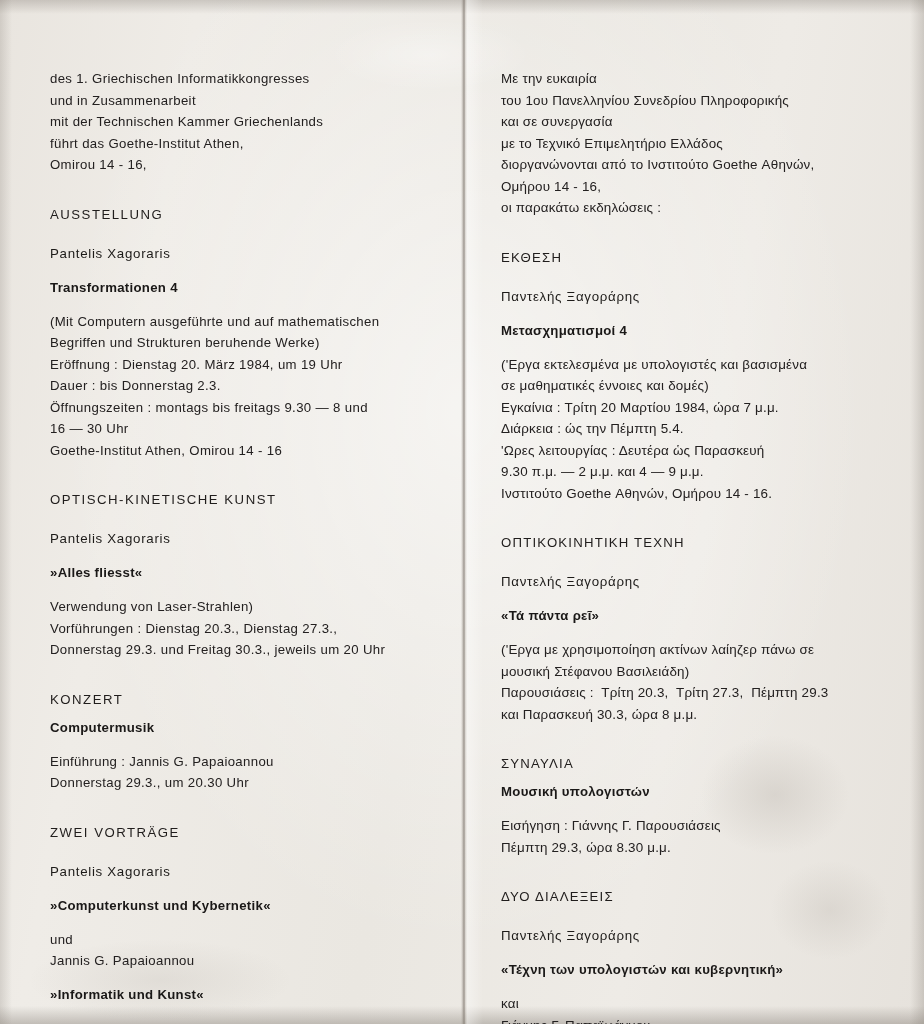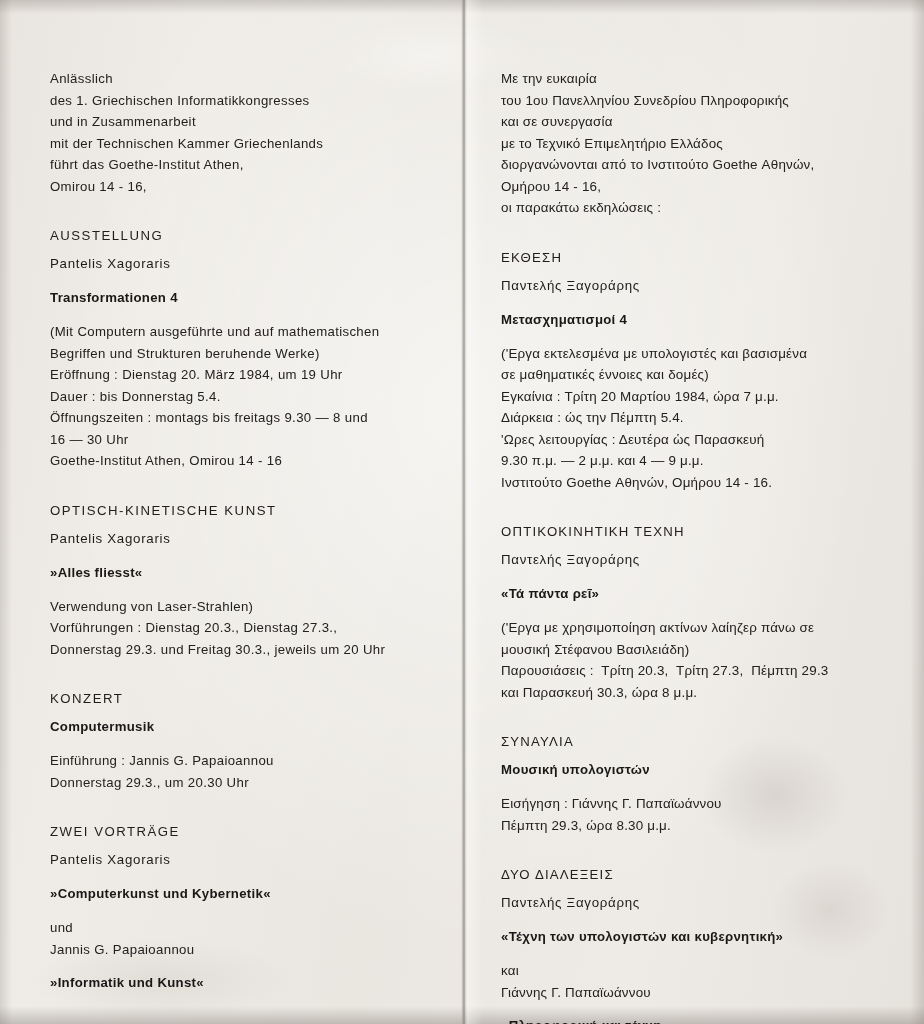--- a/index.html
+++ b/index.html
@@ -90,20 +90,21 @@
     font-size: 13.2px;
     line-height: 22px;
     letter-spacing: 0.3px;
     color: #1a1817;
   }
 
   .artist {
     font-size: 13.3px;
     line-height: 22px;
     letter-spacing: 0.7px;
+    margin-top: 11px;
   }
 
   .gap-after-head { height: 6px; }
 
   
   .blotch {
     position: absolute;
     border-radius: 50%;
     pointer-events: none;
   }
@@ -127,41 +128,40 @@
   <div class="blotch b4"></div>
   <div class="blotch b1"></div>
   <div class="blotch b2"></div>
   <div class="blotch b3"></div>
 
   <div class="columns">
 
     <div class="col col-left">
 
       <div class="block">
-        <div class="line">Anlässlich</div>
         <div class="line">des 1. Griechischen Informatikkongresses</div>
         <div class="line">und in Zusammenarbeit</div>
         <div class="line">mit der Technischen Kammer Griechenlands</div>
         <div class="line">führt das Goethe-Institut Athen,</div>
         <div class="line">Omirou 14 - 16,</div>
       </div>
 
       <div class="spacer-lg"></div>
 
       <div class="block">
         <div class="heading">AUSSTELLUNG</div>
         <div class="gap-after-head"></div>
         <div class="artist">Pantelis Xagoraris</div>
         <div class="spacer-sm"></div>
         <div class="bold">Transformationen 4</div>
         <div class="spacer-sm"></div>
         <div class="line">(Mit Computern ausgeführte und auf mathematischen</div>
         <div class="line">Begriffen und Strukturen beruhende Werke)</div>
         <div class="line">Eröffnung : Dienstag 20. März 1984, um 19 Uhr</div>
-        <div class="line">Dauer : bis Donnerstag 5.4.</div>
+        <div class="line">Dauer : bis Donnerstag 2.3.</div>
         <div class="line">Öffnungszeiten : montags bis freitags 9.30 — 8 und</div>
         <div class="line">16 — 30 Uhr</div>
         <div class="line">Goethe-Institut Athen, Omirou 14 - 16</div>
       </div>
 
       <div class="spacer-lg"></div>
 
       <div class="block">
         <div class="heading">OPTISCH-KINETISCHE KUNST</div>
         <div class="gap-after-head"></div>
@@ -247,21 +247,21 @@
         <div class="line">και Παρασκευή 30.3, ώρα 8 μ.μ.</div>
       </div>
 
       <div class="spacer-lg"></div>
 
       <div class="block">
         <div class="heading">ΣΥΝΑΥΛΙΑ</div>
         <div class="gap-after-head"></div>
         <div class="bold">Μουσική υπολογιστών</div>
         <div class="spacer-sm"></div>
-        <div class="line">Εισήγηση : Γιάννης Γ. Παπαϊωάννου</div>
+        <div class="line">Εισήγηση : Γιάννης Γ. Παρουσιάσεις</div>
         <div class="line">Πέμπτη 29.3, ώρα 8.30 μ.μ.</div>
       </div>
 
       <div class="spacer-lg"></div>
 
       <div class="block">
         <div class="heading">ΔΥΟ  ΔΙΑΛΕΞΕΙΣ</div>
         <div class="gap-after-head"></div>
         <div class="artist">Παντελής  Ξαγοράρης</div>
         <div class="spacer-sm"></div>

